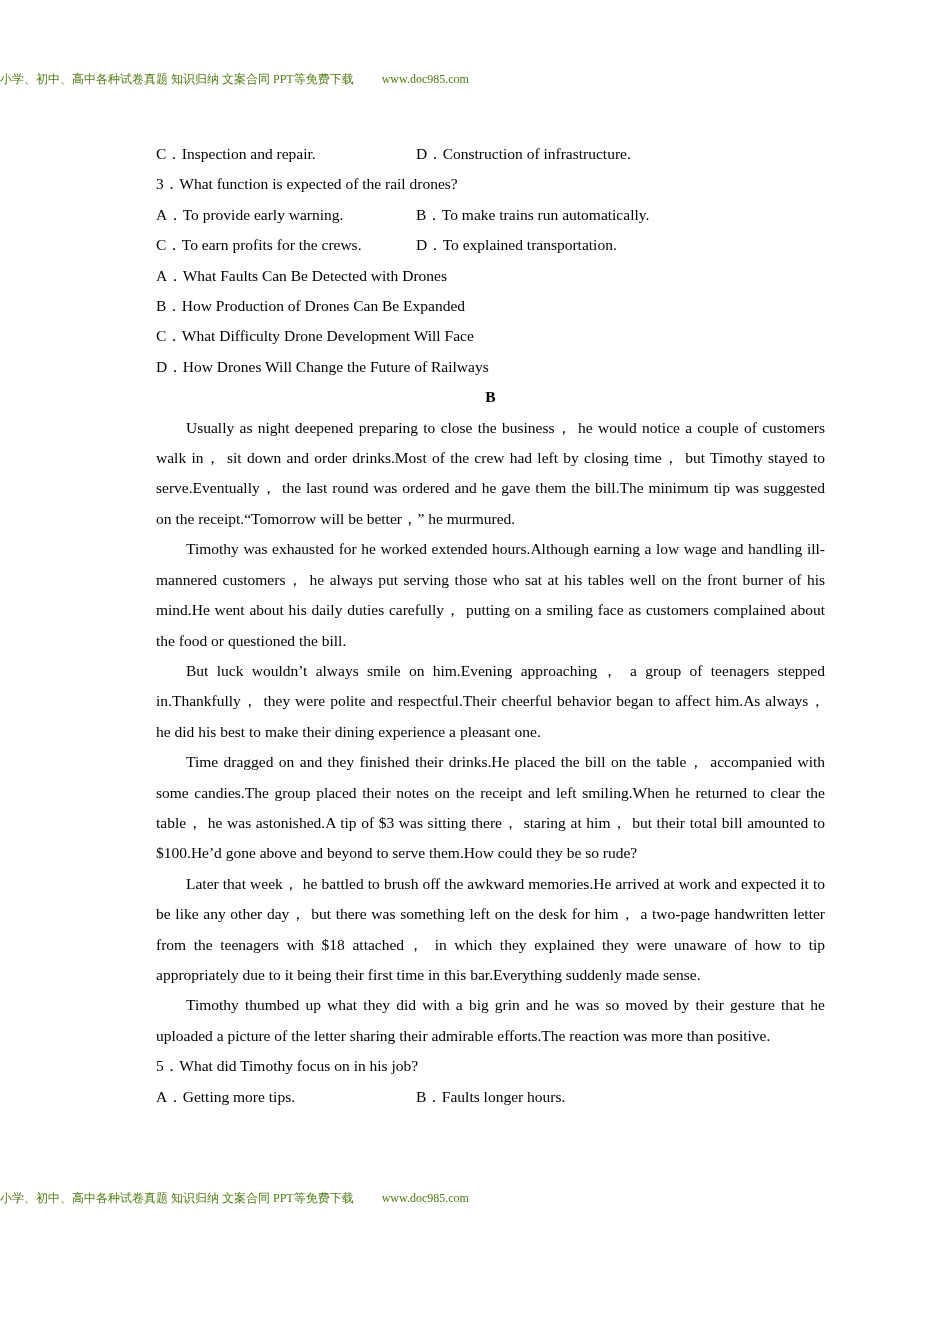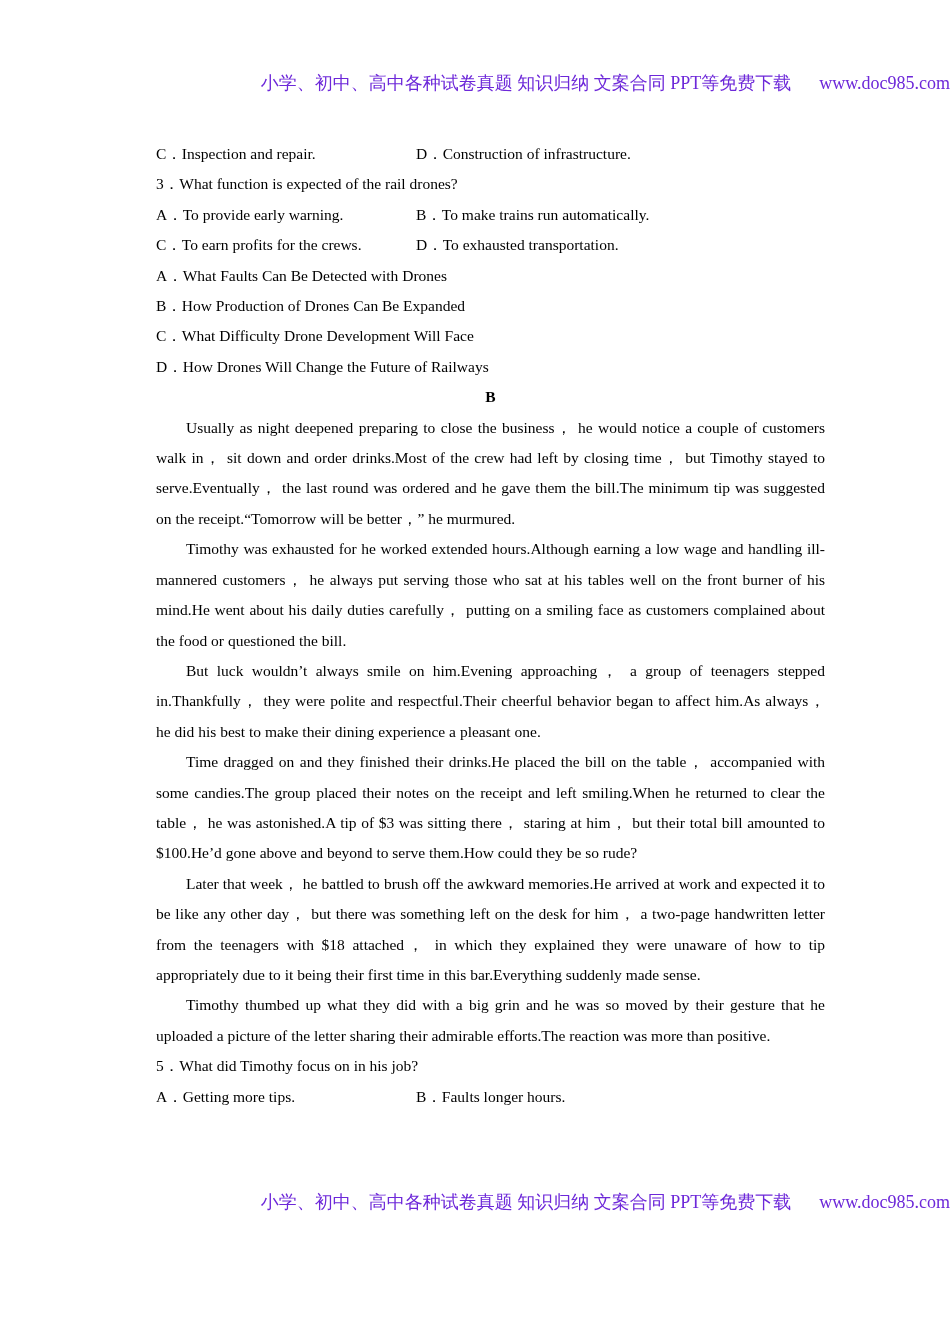--- a/index.html
+++ b/index.html
@@ -14,23 +14,23 @@
     position: relative;
     width: 950px;
     height: 1344px;
     background: #ffffff;
     overflow: hidden;
   }
   .doc-header, .doc-footer {
     position: absolute;
     left: 0;
     width: 100%;
-    text-align: right;
-    font-size: 18px;
-    color: #6d28d9;
+    text-align: left;
+    font-size: 12px;
+    color: #4d7c0f;
     white-space: nowrap;
   }
   .doc-header { top: 71px; }
   .doc-footer { top: 1190px; }
   .site-url { margin-left: 28px; }
   .content {
     position: absolute;
     top: 139px;
     left: 156px;
     width: 669px;
@@ -61,21 +61,21 @@
       <span class="opt-col">C．Inspection and repair.</span><span>D．Construction of infrastructure.</span>
     </div>
 
     <div class="line stem">3．What function is expected of the rail drones?</div>
 
     <div class="line">
       <span class="opt-col">A．To provide early warning.</span><span>B．To make trains run automatically.</span>
     </div>
 
     <div class="line">
-      <span class="opt-col">C．To earn profits for the crews.</span><span>D．To exhausted transportation.</span>
+      <span class="opt-col">C．To earn profits for the crews.</span><span>D．To explained transportation.</span>
     </div>
 
 
     <div class="line">A．What Faults Can Be Detected with Drones</div>
     <div class="line">B．How Production of Drones Can Be Expanded</div>
     <div class="line">C．What Difficulty Drone Development Will Face</div>
     <div class="line">D．How Drones Will Change the Future of Railways</div>
 
     <div class="line section-label">B</div>
 

